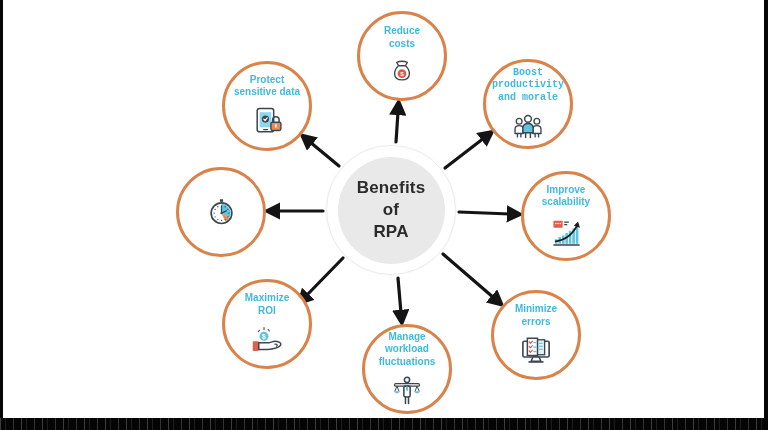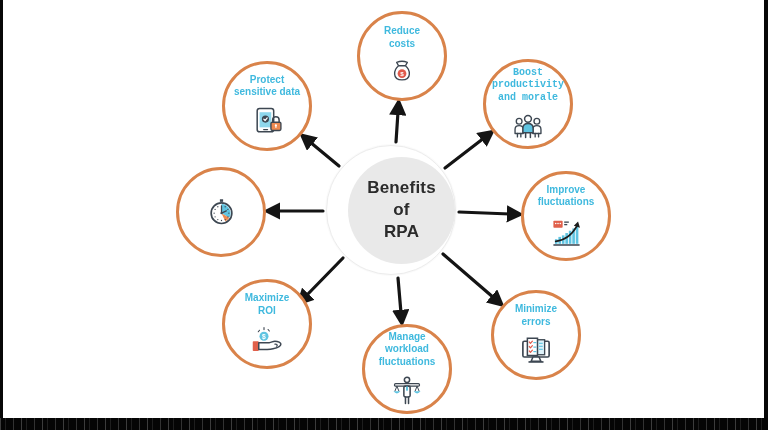--- a/index.html
+++ b/index.html
@@ -22,21 +22,21 @@
       rgba(255,255,255,.18) 13px 14px, transparent 14px 21px);
   }
 
   
   svg.arrows{position:absolute;left:0;top:0;}
 
   
   .center-node{
     position:absolute;left:326px;top:145px;width:130px;height:130px;
     border-radius:50%;background:#ffffff;border:1px solid #ececec;
-    box-sizing:border-box;display:flex;align-items:center;justify-content:flex-end;
+    box-sizing:border-box;display:flex;align-items:center;justify-content:center;
     box-shadow:0 0 0 1px rgba(0,0,0,0.02);
   }
   .center-inner{
     width:107px;height:107px;border-radius:50%;background:#e9e9e9;
     display:flex;align-items:center;justify-content:center;
   }
   .center-title{
     font-size:17px;font-weight:700;color:#2b2b2b;text-align:center;
     line-height:1.3;white-space:pre-line;letter-spacing:.2px;
   }
@@ -121,21 +121,21 @@
       <g stroke="#3d4752" stroke-width="2.2" stroke-linejoin="round" stroke-linecap="round">
         <circle cx="24" cy="11.5" r="5" fill="#fff"></circle>
         <path d="M16.5 32 V25.5 Q16.5 18.5 24 18.5 Q31.5 18.5 31.5 25.5 V32 Z" fill="#5fc4e1"></path>
         <path d="M20.5 32 V39 M27.5 32 V39" fill="none"></path>
       </g>
     </svg>
   </div>
 
   <div class="node pos-scalability">
     <span class="node-label">Improve
-fluctuations</span>
+scalability</span>
     <svg class="icon" width="37" height="33" viewBox="0 0 48 42">
       <g fill="#5fc4e1">
         <rect x="9" y="31" width="3.4" height="6"></rect>
         <rect x="13.5" y="28" width="3.4" height="9"></rect>
         <rect x="18" y="26" width="3.4" height="11"></rect>
         <rect x="22.5" y="23" width="3.4" height="14"></rect>
         <rect x="27" y="20" width="3.4" height="17"></rect>
         <rect x="31.5" y="17" width="3.4" height="20"></rect>
         <rect x="36" y="14" width="3.4" height="23"></rect>
       </g>

